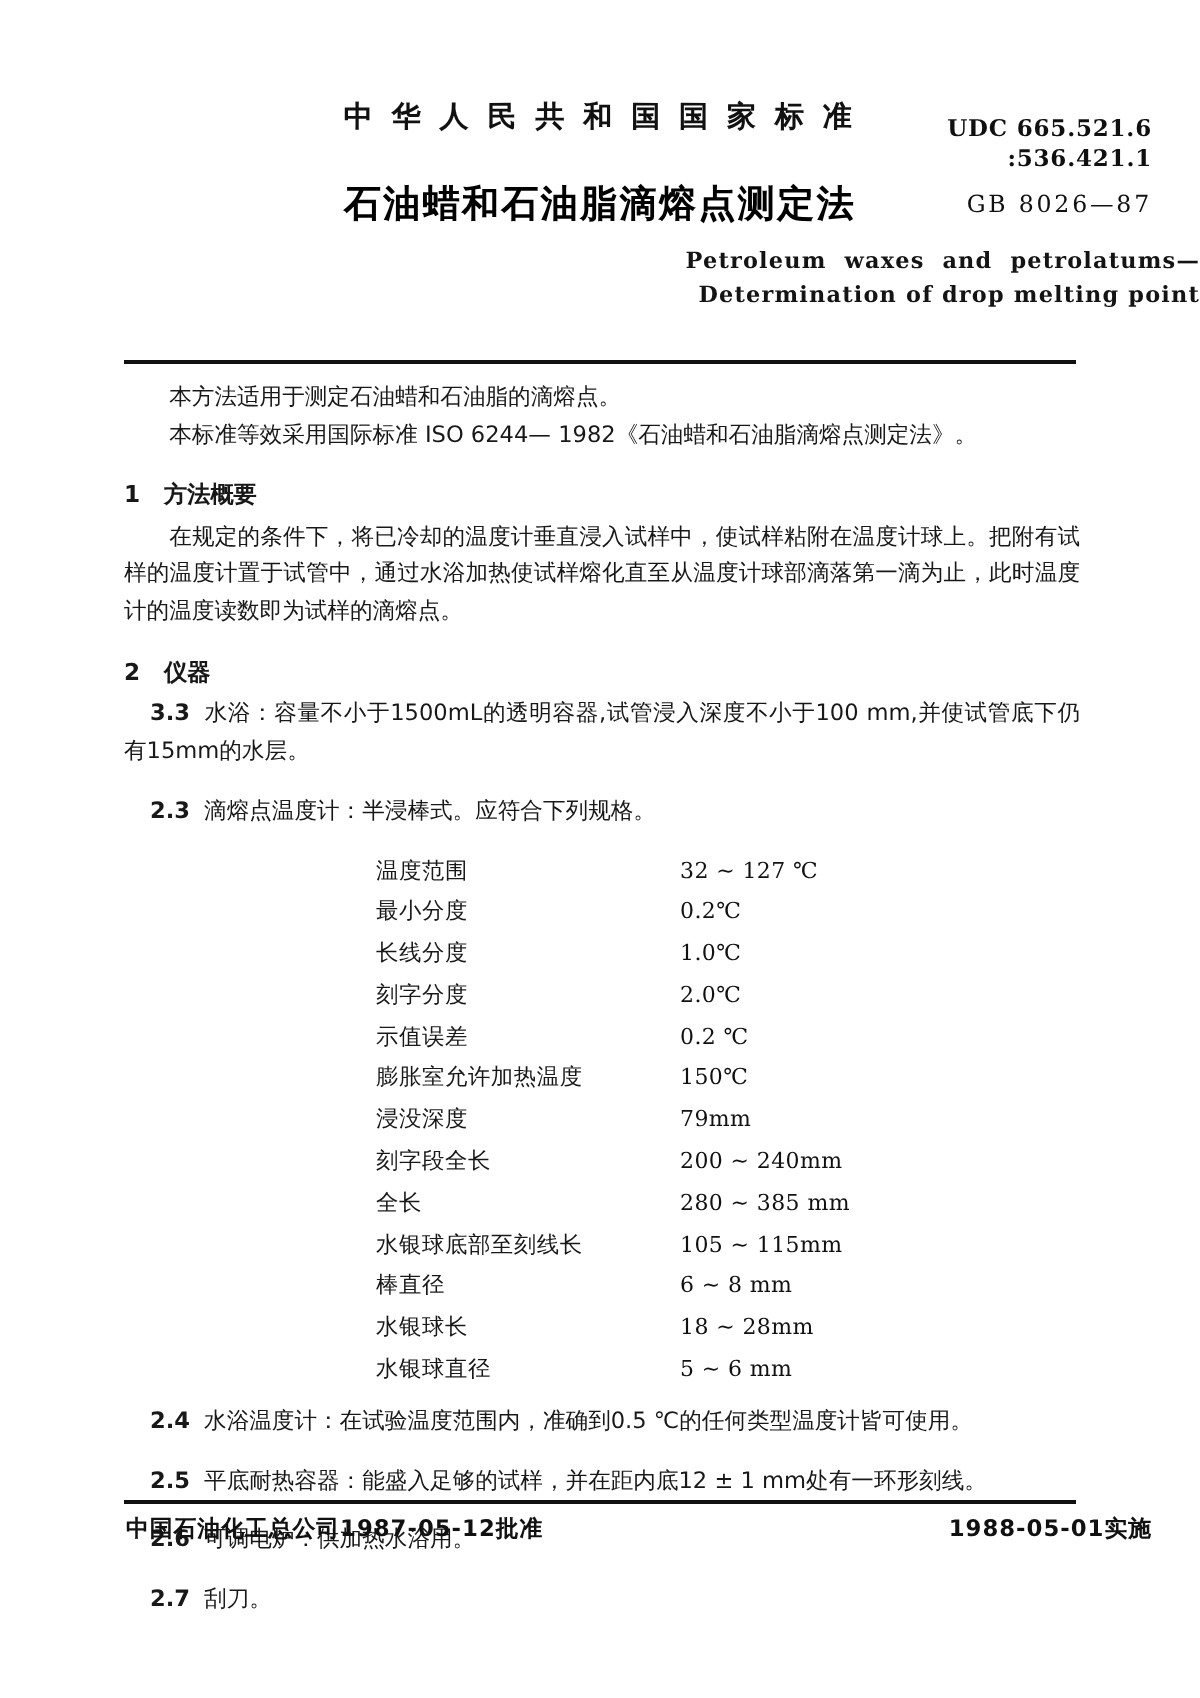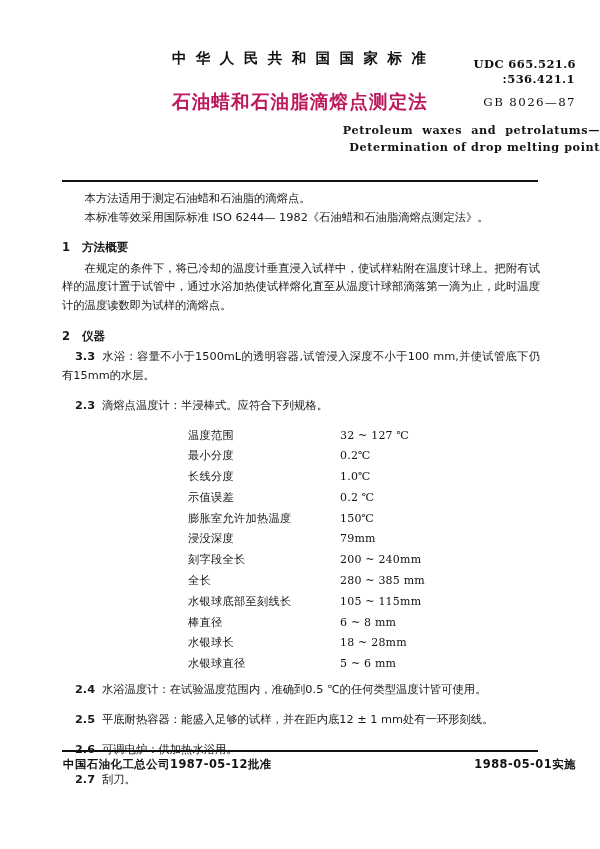--- a/index.html
+++ b/index.html
@@ -39,21 +39,21 @@
 
   .doc-title-cn {
     position: absolute;
     left: 0;
     top: 89px;
     width: 600px;
     text-align: center;
     font-size: 18.5px;
     font-weight: bold;
     letter-spacing: 1.2px;
-    color: #be185d;
+    color: #000000;
   }
 
   .doc-title-en {
     position: absolute;
     left: 0;
     top: 122px;
     width: 600px;
     text-align: right;
     font-family: "DejaVu Serif", "Liberation Serif", serif;
     font-size: 11.2px;
@@ -61,21 +61,21 @@
     line-height: 17px;
     letter-spacing: 0.6px;
     color: #141414;
   }
   .doc-title-en div { white-space: pre; }
 
   .udc-block {
     position: absolute;
     right: 24px;
     top: 57px;
-    text-align: left;
+    text-align: right;
     font-family: "DejaVu Serif", "Liberation Serif", serif;
     font-size: 11.5px;
     font-weight: bold;
     line-height: 15px;
     letter-spacing: 0.4px;
     color: #101010;
   }
   .udc-block .udc-l2 {
     padding-left: 29px;
   }
@@ -251,20 +251,24 @@
         </tr>
         <tr>
           <td class="k">最小分度</td>
           <td class="v">0.2℃</td>
         </tr>
         <tr>
           <td class="k">长线分度</td>
           <td class="v">1.0℃</td>
         </tr>
         <tr>
+          <td class="k">刻字分度</td>
+          <td class="v">2.0℃</td>
+        </tr>
+        <tr>
           <td class="k">示值误差</td>
           <td class="v">0.2 ℃</td>
         </tr>
         <tr>
           <td class="k">膨胀室允许加热温度</td>
           <td class="v">150℃</td>
         </tr>
         <tr>
           <td class="k">浸没深度</td>
           <td class="v">79mm</td>

